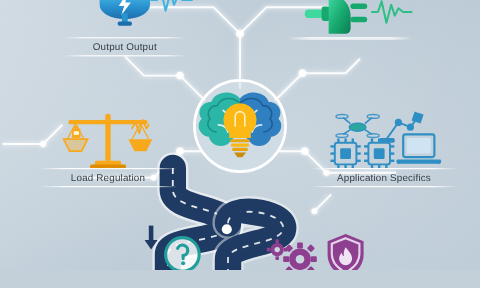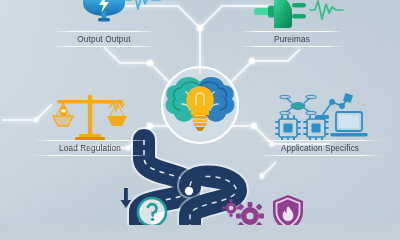--- a/index.html
+++ b/index.html
@@ -337,21 +337,20 @@
   </svg>
 
   <div class="node-label" id="lbl-power">
     <span class="rule"></span>
     <span class="txt">Output Output</span>
     <span class="rule"></span>
   </div>
 
   <div class="node-label" id="lbl-pure">
     <span class="rule"></span>
-    <span class="txt">Pureimas</span>
     <span class="rule"></span>
   </div>
 
   <div class="node-label" id="lbl-load">
     <span class="rule"></span>
     <span class="txt">Load Regulation</span>
     <span class="rule"></span>
   </div>
 
   <div class="node-label" id="lbl-app">

